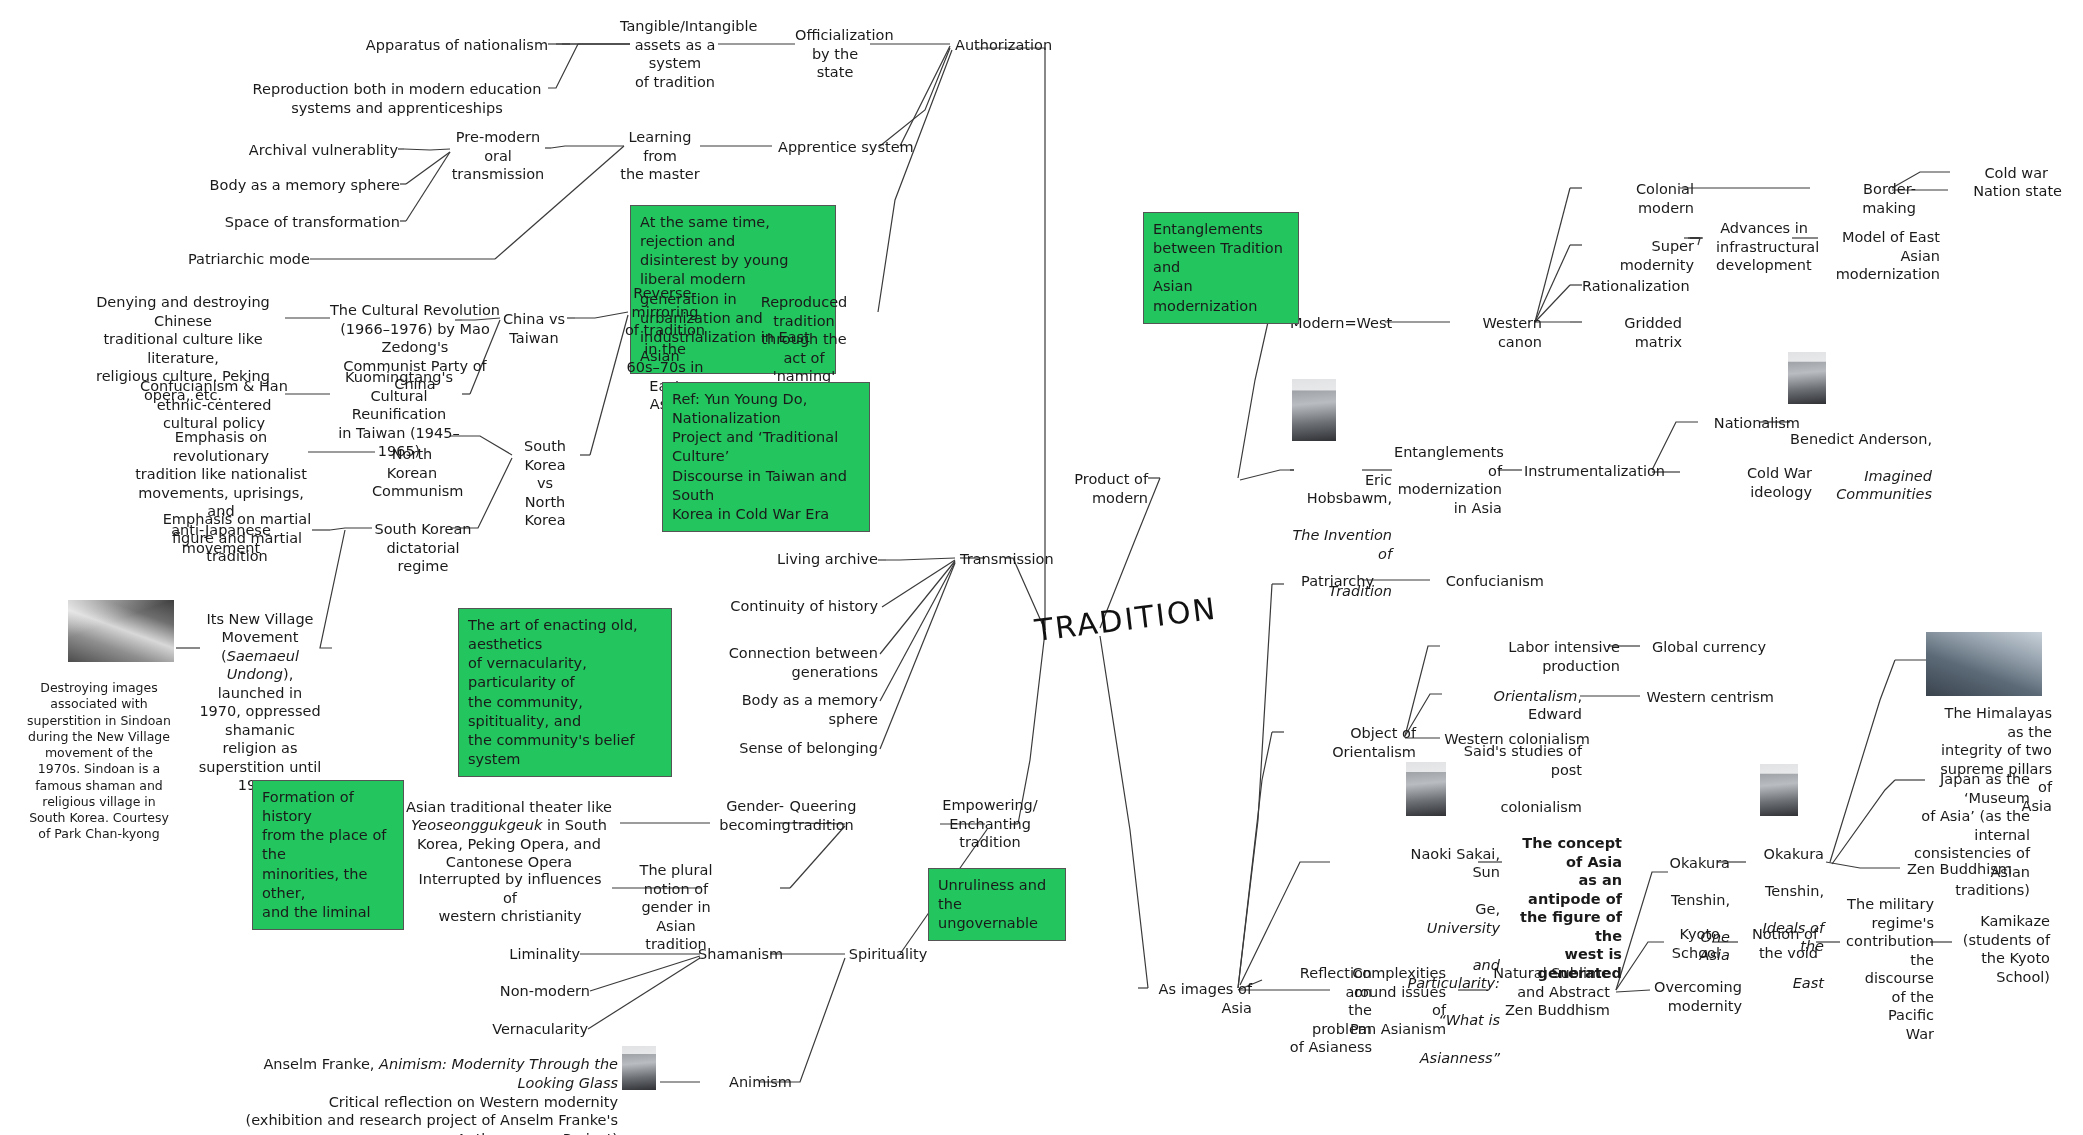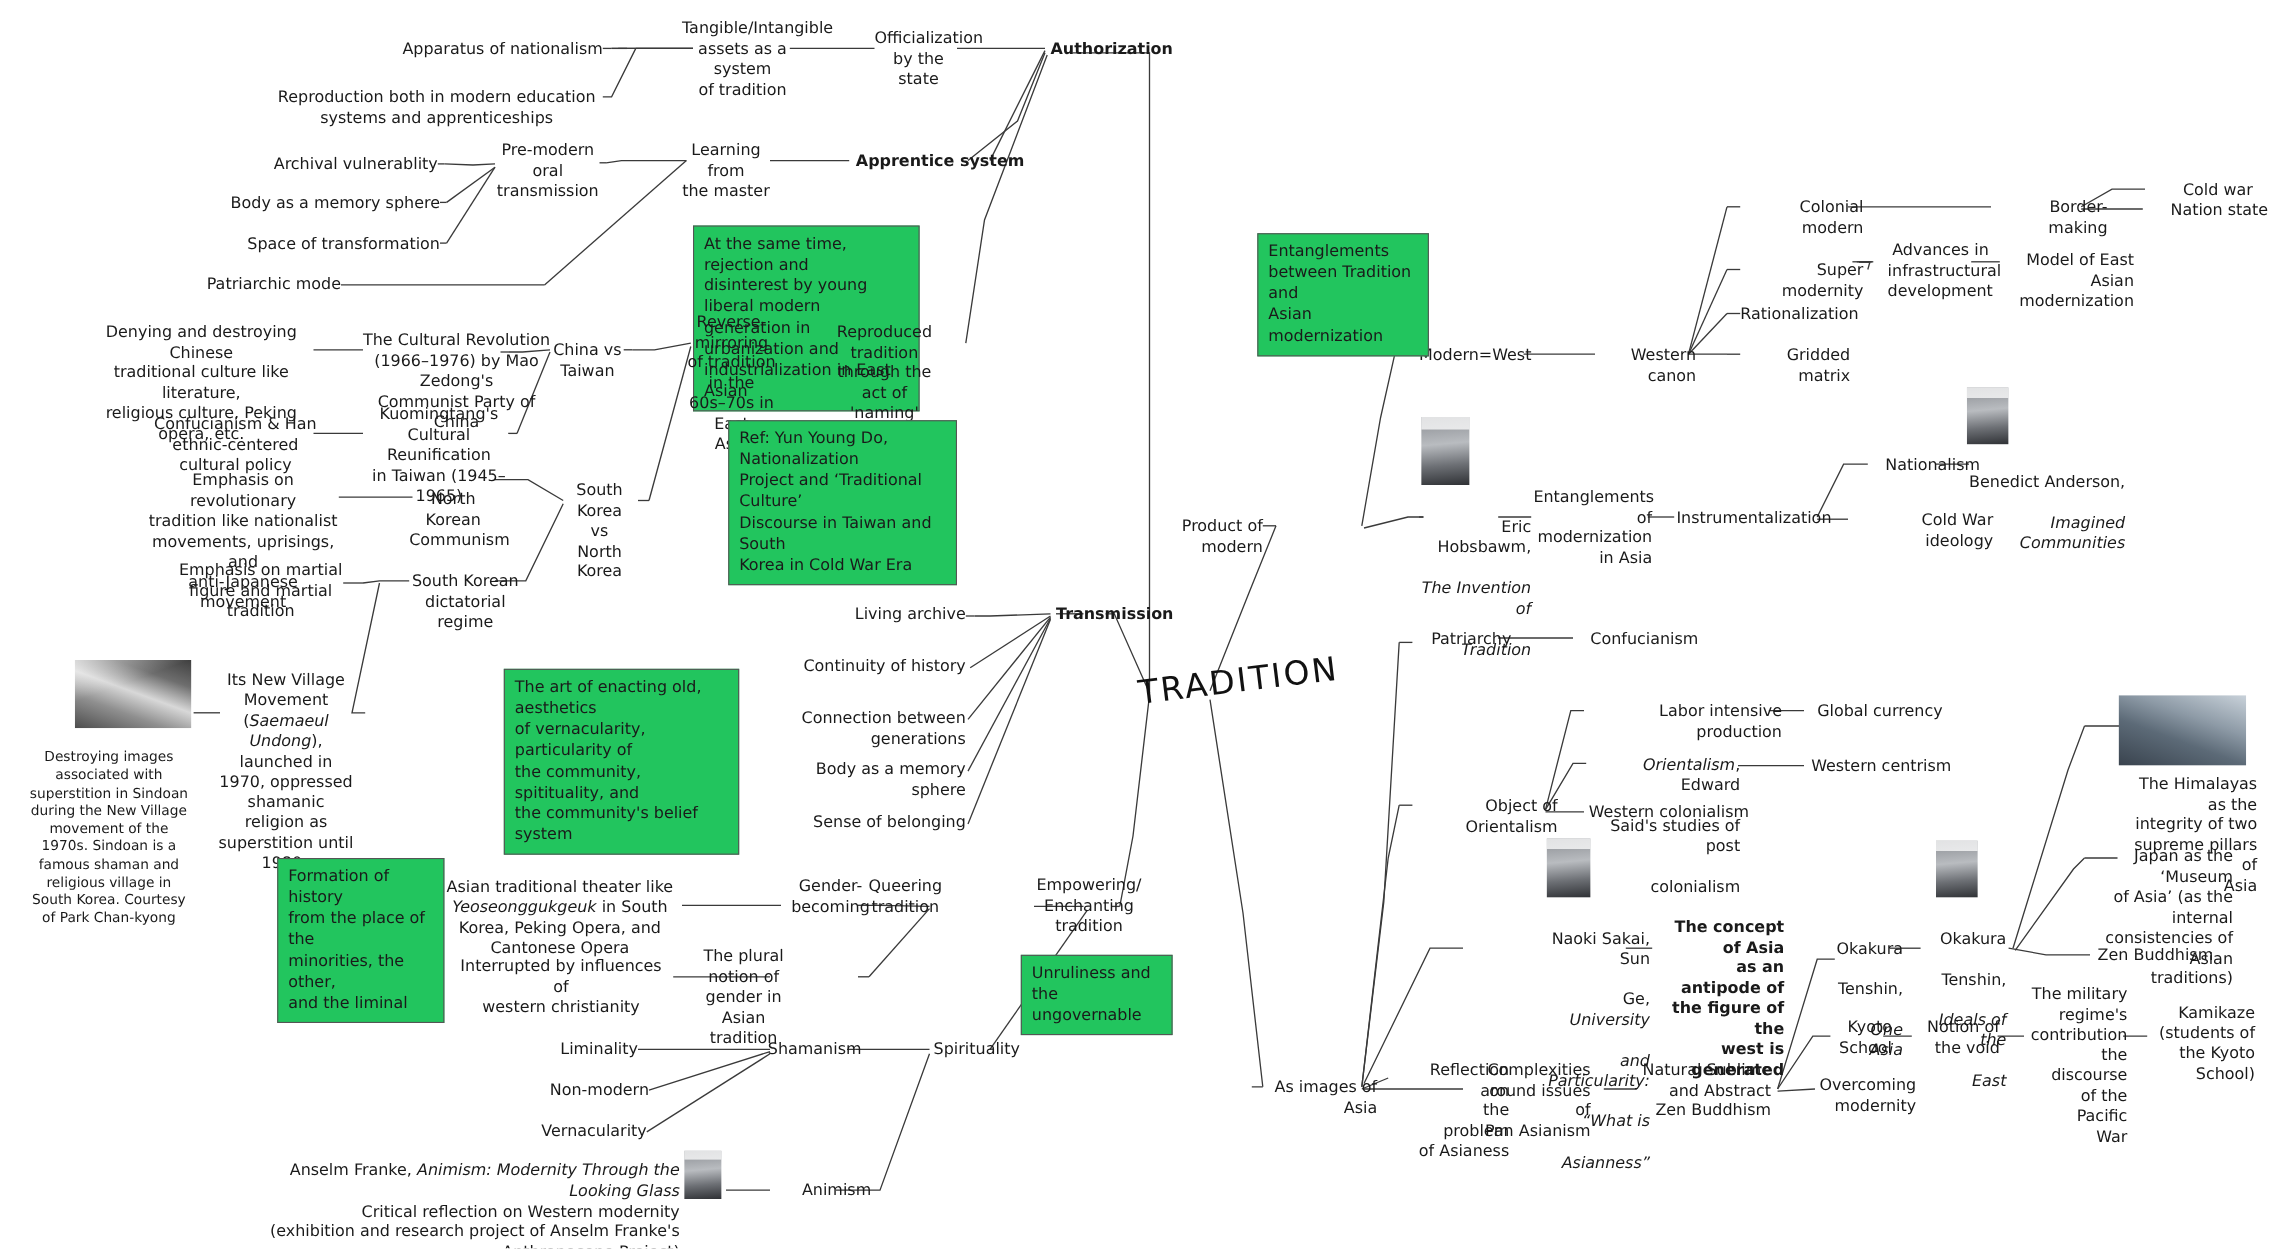--- a/index.html
+++ b/index.html
@@ -23,21 +23,21 @@
     pointer-events:none;
   }
   .node{
     position:absolute;
     font-size:14.5px;
     line-height:1.28;
     color:#1a1a1a;
     white-space:pre-line;
   }
   .n-left   { text-align:right; }
-  .n-right  { text-align:left;font-weight:bold; }
+  .n-right  { text-align:left; }
   .n-center { text-align:center; }
   .boxed{
     border:1px solid #555;
     background:#22c55e;
     padding:7px 9px;
     text-align:left;
     line-height:1.32;
   }
   .center-title{
     font-size:30px;

